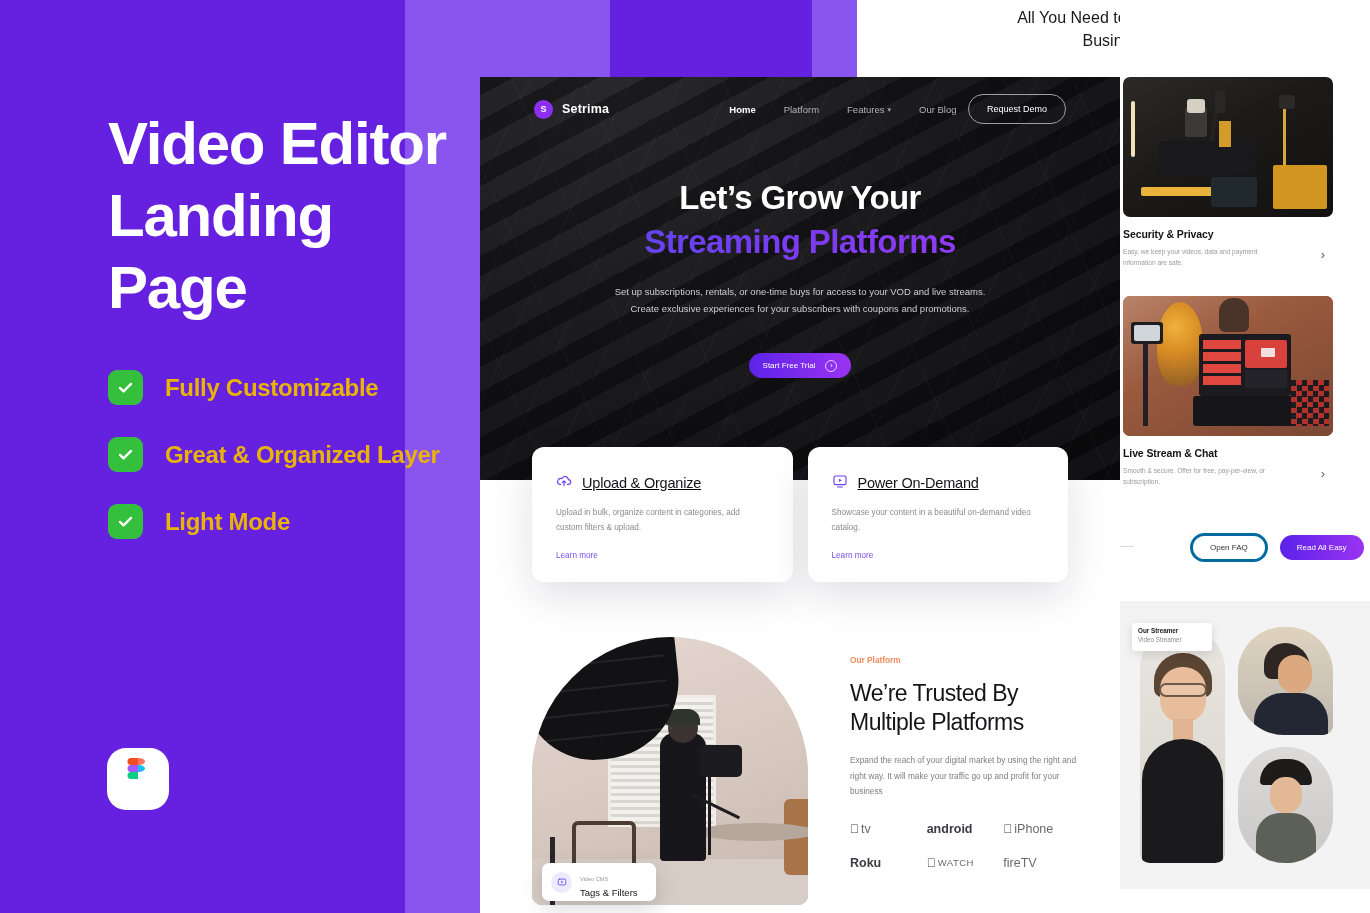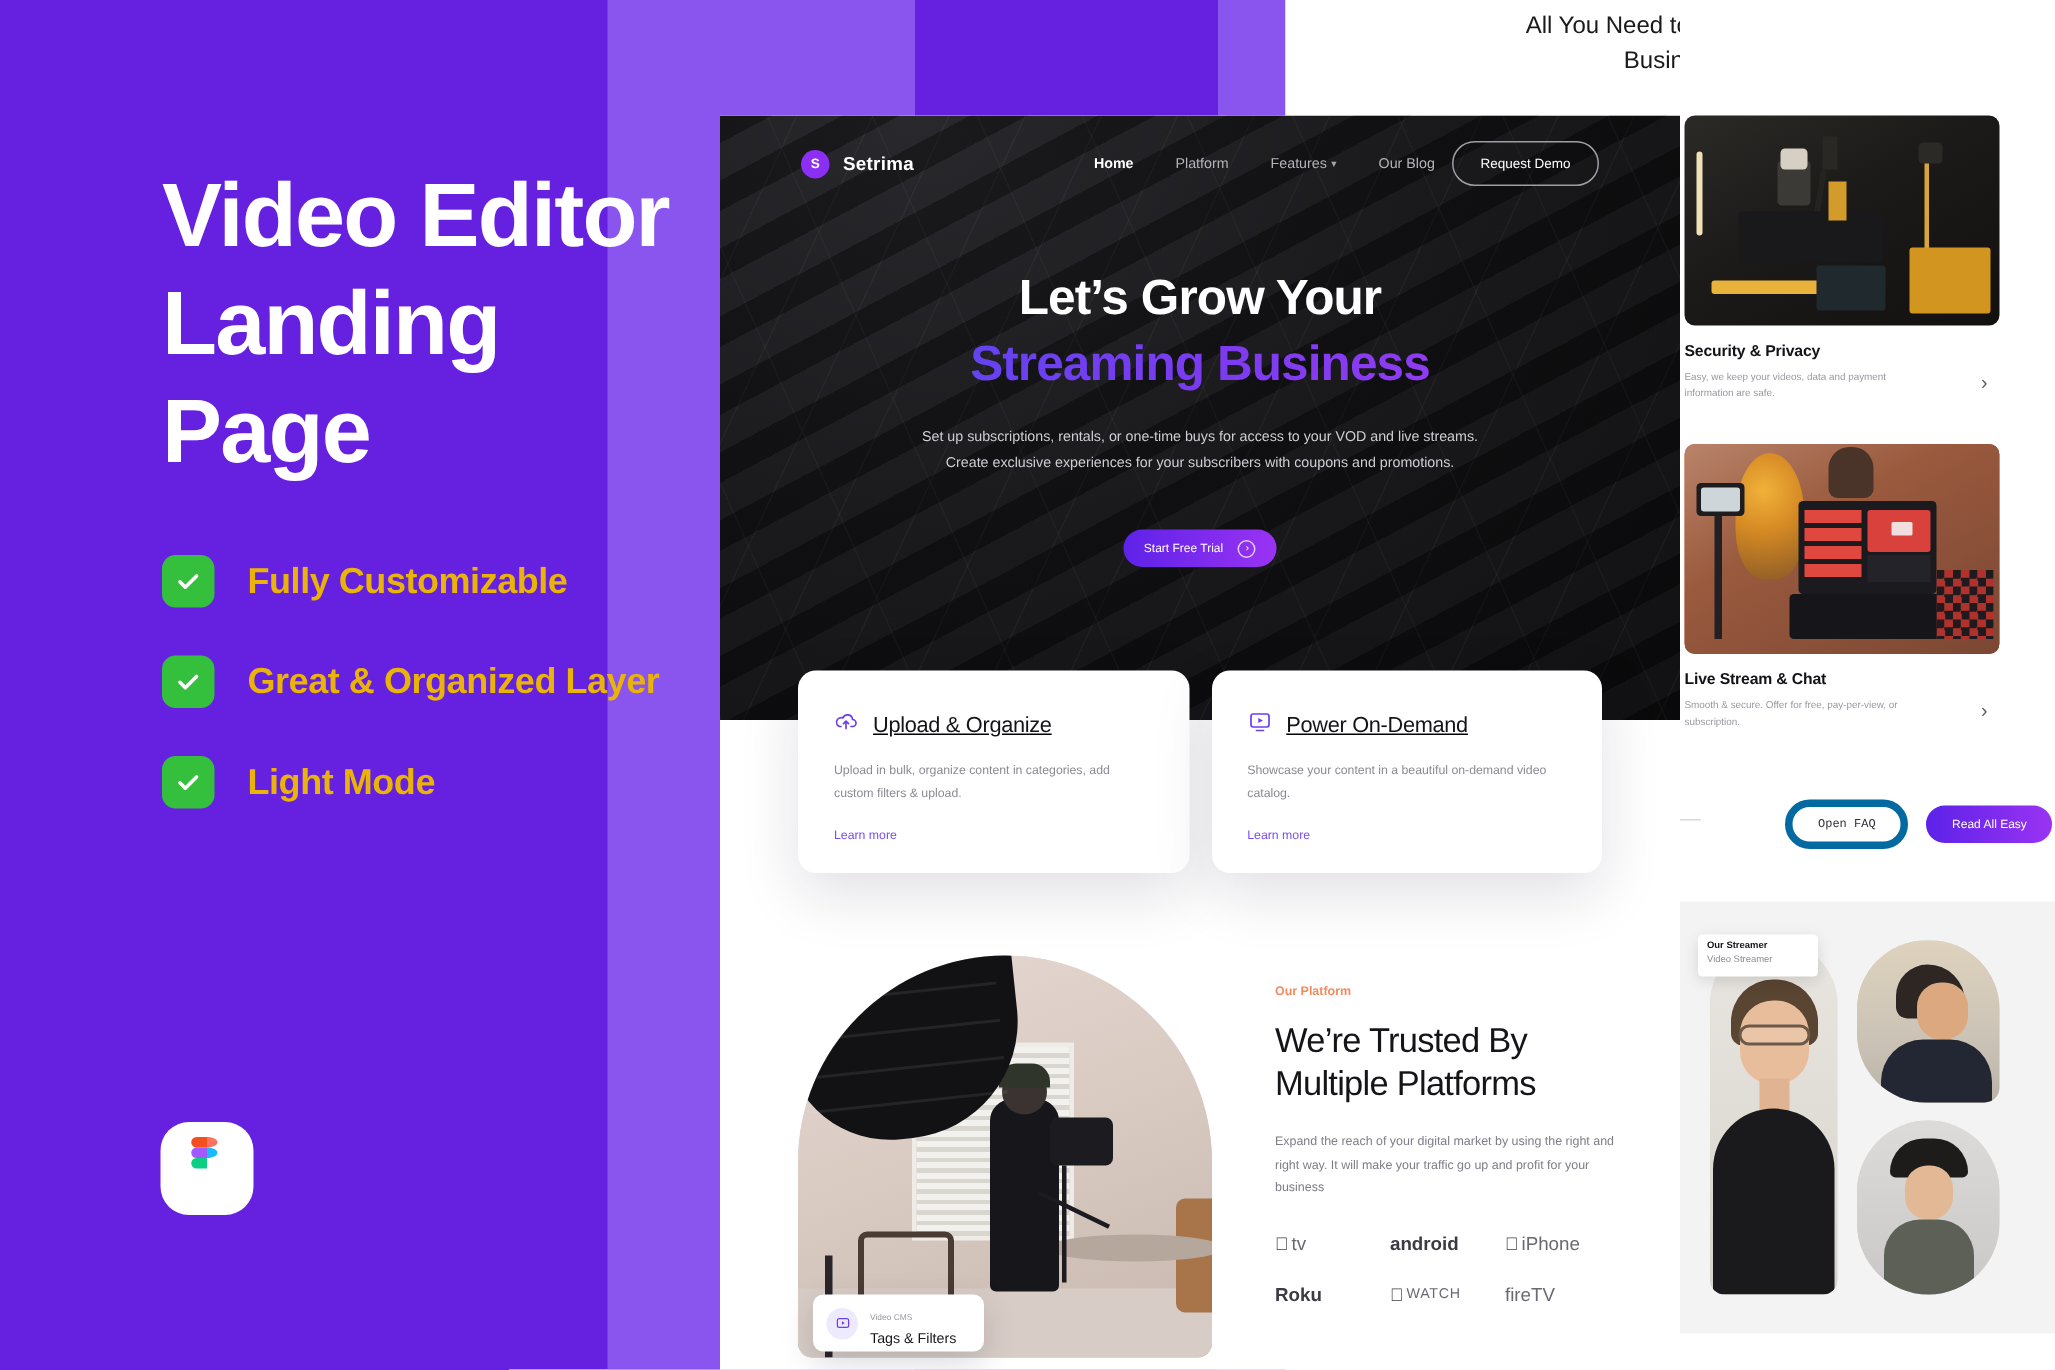--- a/index.html
+++ b/index.html
@@ -162,21 +162,21 @@
   
   .side { position: absolute; left: 1120px; top: 0; width: 250px; height: 913px; background: #fff; }
   .side-card { position: absolute; left: 3px; width: 244px; }
   .side-img { width: 210px; height: 140px; border-radius: 7px; overflow: hidden; position: relative; }
   .side-img.img1 { background: linear-gradient(150deg,#2b2a27 0%, #1b1a18 45%, #121110 100%); }
   .side-img.img2 { background: linear-gradient(160deg,#c2562f 0%, #b3462a 40%, #8e3c2b 100%); }
   .side-row-head { font-size: 10.5px; font-weight: 700; color: #131217; margin-top: 11px; letter-spacing: -.1px; }
   .side-row-text { font-size: 6.6px; line-height: 11px; color: #9a99a2; margin-top: 6px; width: 150px; }
   .side-chev { position: absolute; right: 42px; font-size: 13px; color: #5c5b64; }
   .side-buttons { position: absolute; left: 70px; top: 533px; display: flex; gap: 12px; align-items: center; }
-  .btn-ghost { border: 5px solid #0369a1; border-radius: 30px; font-size: 8px; color: #2f2e36; padding: 7px 17px; background:#fff;font-family:Liberation Mono, monospace; }
+  .btn-ghost { border: 3px solid #0369a1; border-radius: 30px; font-size: 8px; color: #2f2e36; padding: 7px 17px; background:#fff; }
   .btn-solid { border-radius: 30px; font-size: 8px; color: #fff; padding: 8px 17px;
     background: linear-gradient(90deg,#5c22e8 0%, #9a33f3 100%); }
   .side-hr { position:absolute; left: 0; top: 546px; width: 14px; height: 1px; background: #d9d7e2; }
 
   .avatars { position: absolute; left: 0; top: 601px; width: 250px; height: 288px; background: #f3f3f3; }
   .av-main { position: absolute; left: 20px; top: 26px; width: 85px; height: 236px;
     border-radius: 44px 44px 10px 10px; overflow: hidden; background: #e4e1dd; }
   .av-main .bgp { position:absolute; inset:0; background: linear-gradient(180deg,#e9e6e1 0%, #dedad4 60%, #d6d2cc 100%); }
   .av-main .hair { position:absolute; left:14px; top:26px; width:58px; height:44px; background:#5a4432; border-radius:28px 28px 8px 8px;}
   .av-main .face { position:absolute; left:20px; top:40px; width:46px; height:56px; background:#e8bd9b; border-radius:22px;}
@@ -276,21 +276,21 @@
             <span>Features</span>
             <span class="caret">▾</span>
           </a>
           <a class="nav-link">Our Blog</a>
         </div>
         <div class="demo-btn">Request Demo</div>
       </div>
 
       <div class="hero-body">
         <div class="hero-h1">Let’s Grow Your</div>
-        <div class="hero-h1-grad">Streaming Business</div>
+        <div class="hero-h1-grad">Streaming Platforms</div>
         <div class="hero-sub">
           <div>Set up subscriptions, rentals, or one-time buys for access to your VOD and live streams.</div>
           <div>Create exclusive experiences for your subscribers with coupons and promotions.</div>
         </div>
         <div class="trial-btn">
           <span>Start Free Trial</span>
           <span class="trial-circle">›</span>
         </div>
       </div>
     </div>

